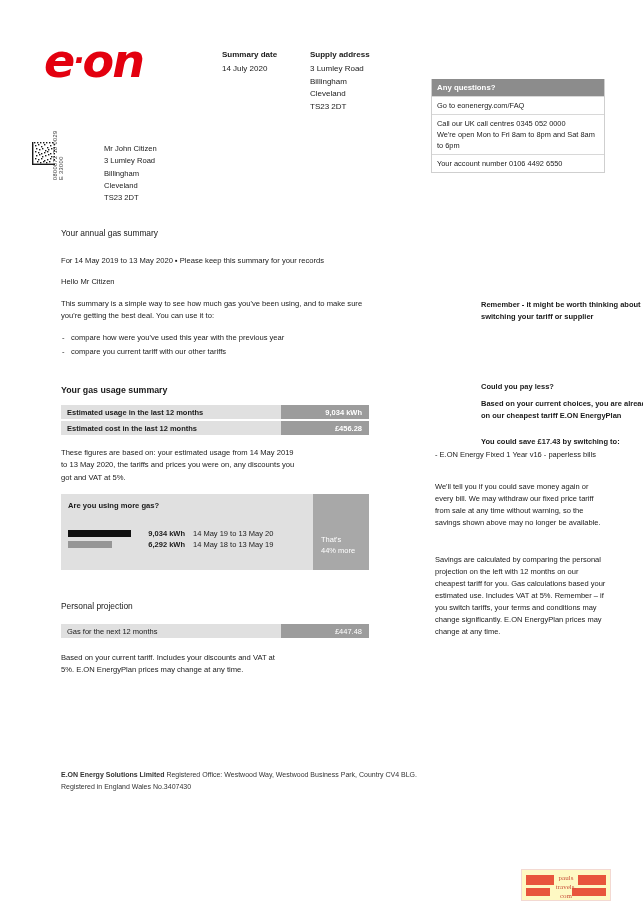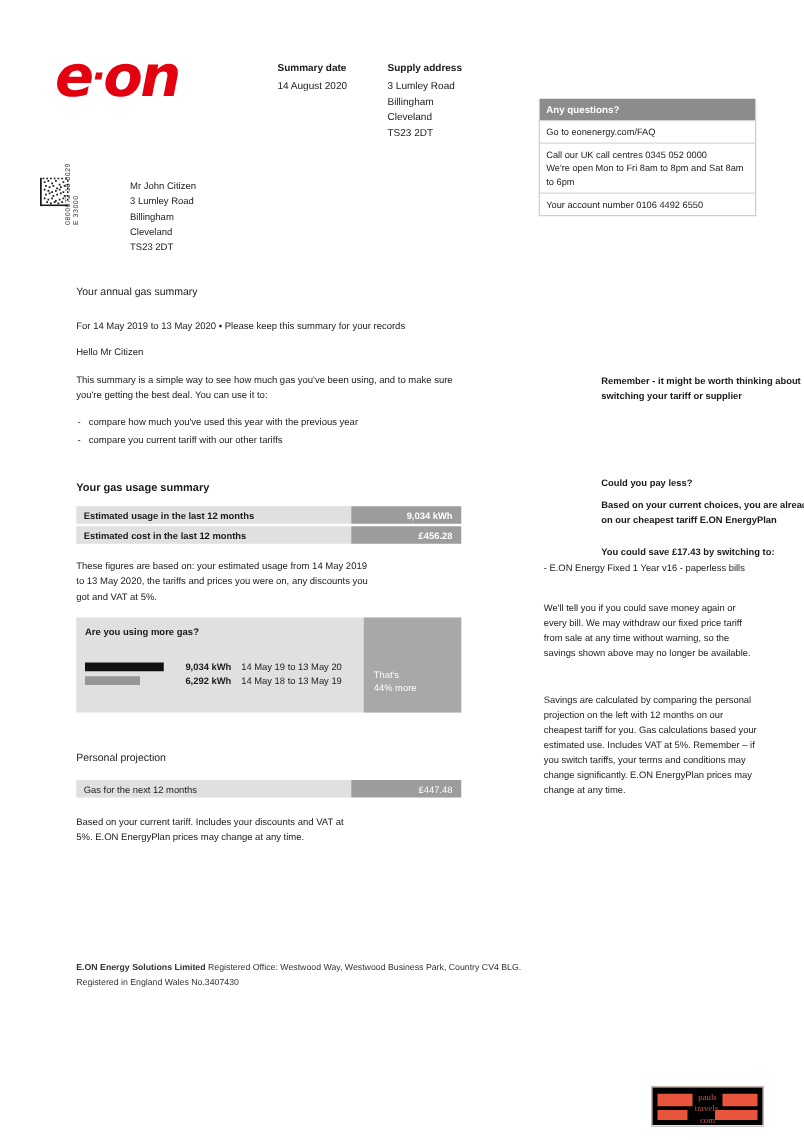--- a/index.html
+++ b/index.html
@@ -94,21 +94,21 @@
   .chart-rows { position: absolute; left: 7px; top: 34px; }
   .crow { display: flex; align-items: center; height: 11px; }
   .cbar-wrap { width: 67px; }
   .cbar { height: 7px; }
   .cval {
     width: 58px; font-size: 7.5px; font-weight: 700;
     text-align: right; padding-right: 8px;
   }
   .cper { font-size: 7.5px; }
   .callout {
-    position: absolute; right: 0; top: 0; width: 78px; height: 76px;
+    position: absolute; right: 0; top: 0; width: 56px; height: 76px;
     background: #a8a8a8; color: #ffffff;
     font-size: 7.5px; line-height: 1.45;
   }
   .callout span {
     position: absolute; left: 8px; top: 41px;
   }
 
   
   .rcol { position: absolute; left: 435px; width: 172px; }
   .r-strong { font-size: 7.5px; font-weight: 700; line-height: 1.6; margin-left: 46px; }
@@ -118,21 +118,21 @@
   .footer {
     position: absolute; left: 61px; top: 769px; width: 400px;
     font-size: 7px; line-height: 1.7; color: #333;
   }
   .footer b { font-weight: 700; }
 
   
   .wm {
     position: absolute; left: 521px; top: 869px;
     width: 90px; height: 32px;
-    border: 1px solid #f3d9d2; background: #000000;
+    border: 1px solid #f3d9d2; background: #fef9c3;
   }
   .wm i {
     position: absolute; background: #e8553c; display: block;
   }
   .wm .b1 { left: 4px;  top: 5px;  width: 28px; height: 10px; }
   .wm .b2 { right: 4px; top: 5px;  width: 28px; height: 10px; }
   .wm .b3 { left: 4px;  top: 18px; width: 24px; height: 8px; }
   .wm .b4 { right: 4px; top: 18px; width: 34px; height: 8px; }
   .wm .txt {
     position: absolute; left: 0; right: 0; top: 4px;
@@ -142,21 +142,21 @@
 </style>
 </head>
 <body>
 
 <div class="page">
 
   <div class="logo"><span>e</span><span class="dot">·</span><span>on</span></div>
 
   <div class="hdr" id="hdr-summary">
     <b>Summary date</b>
-    <div>14 August 2020</div>
+    <div>14 July 2020</div>
   </div>
   <div class="hdr" id="hdr-supply">
     <b>Supply address</b>
     <div class="pre" style="white-space:pre-line">3 Lumley Road
 Billingham
 Cleveland
 TS23 2DT</div>
   </div>
 
   <div class="qbox">
@@ -232,21 +232,21 @@
 Billingham
 Cleveland
 TS23 2DT</div>
 
   <div class="lcol h-sec" style="top:228px">Your annual gas summary</div>
   <div class="lcol body-t" style="top:255px">For 14 May 2019 to 13 May 2020 ▪ Please keep this summary for your records</div>
   <div class="lcol body-t" style="top:276px">Hello Mr Citizen</div>
   <div class="lcol body-t" style="top:298px">This summary is a simple way to see how much gas you've been using, and to make sure you're getting the best deal. You can use it to:</div>
 
   <div class="lcol bullets" style="top:331px">
-    <div>compare how much you've used this year with the previous year</div>
+    <div>compare how were you've used this year with the previous year</div>
     <div>compare you current tariff with our other tariffs</div>
   </div>
 
   <div class="lcol h-sec-b" style="top:385px">Your gas usage summary</div>
   <div class="lcol tbl" style="top:405px">
     <div class="tbl-row">
       <div class="tbl-lab">Estimated usage in the last 12 months</div>
       <div class="tbl-val">9,034 kWh</div>
     </div>
     <div class="tbl-row">

